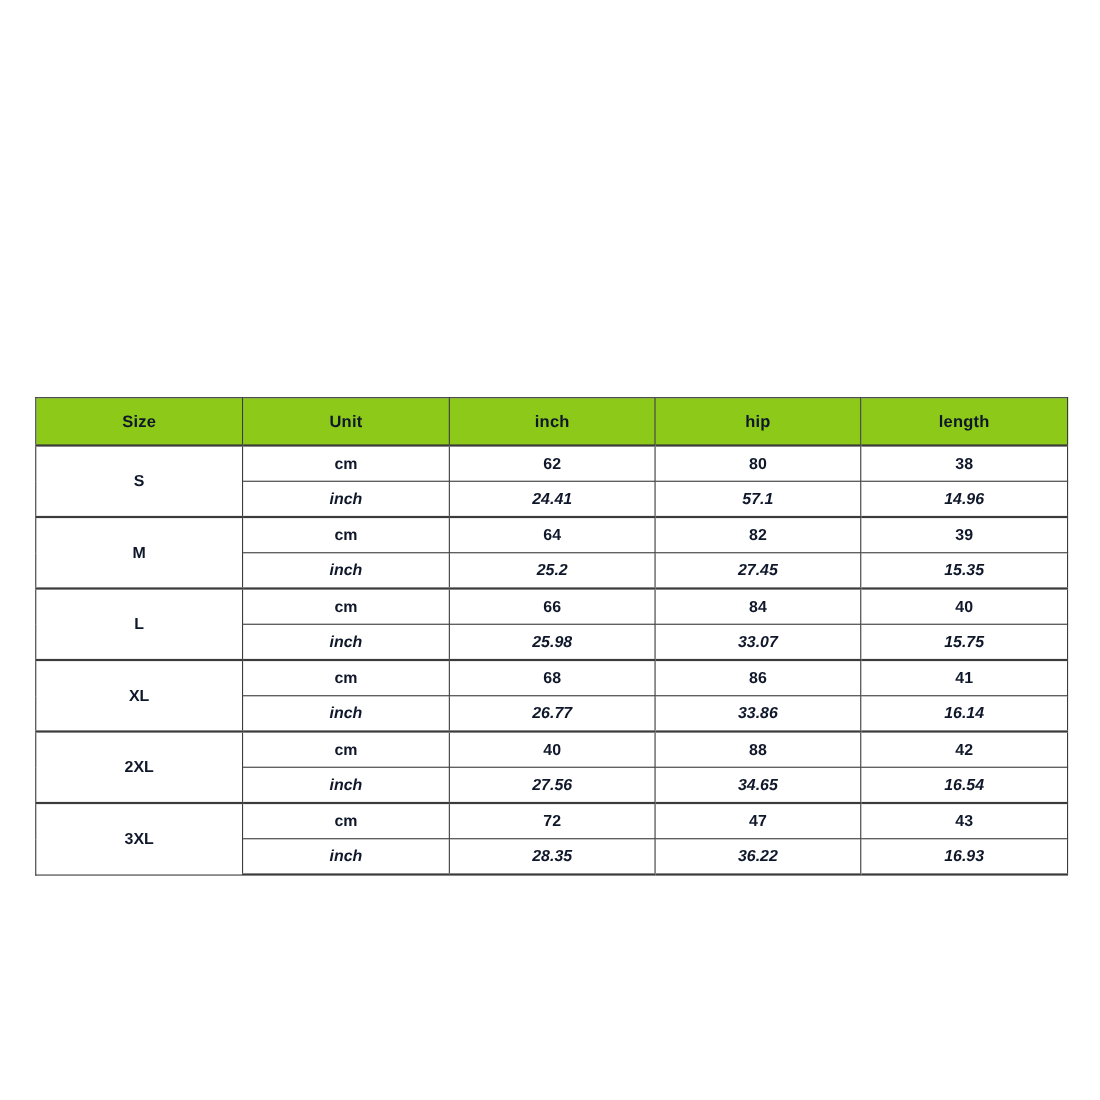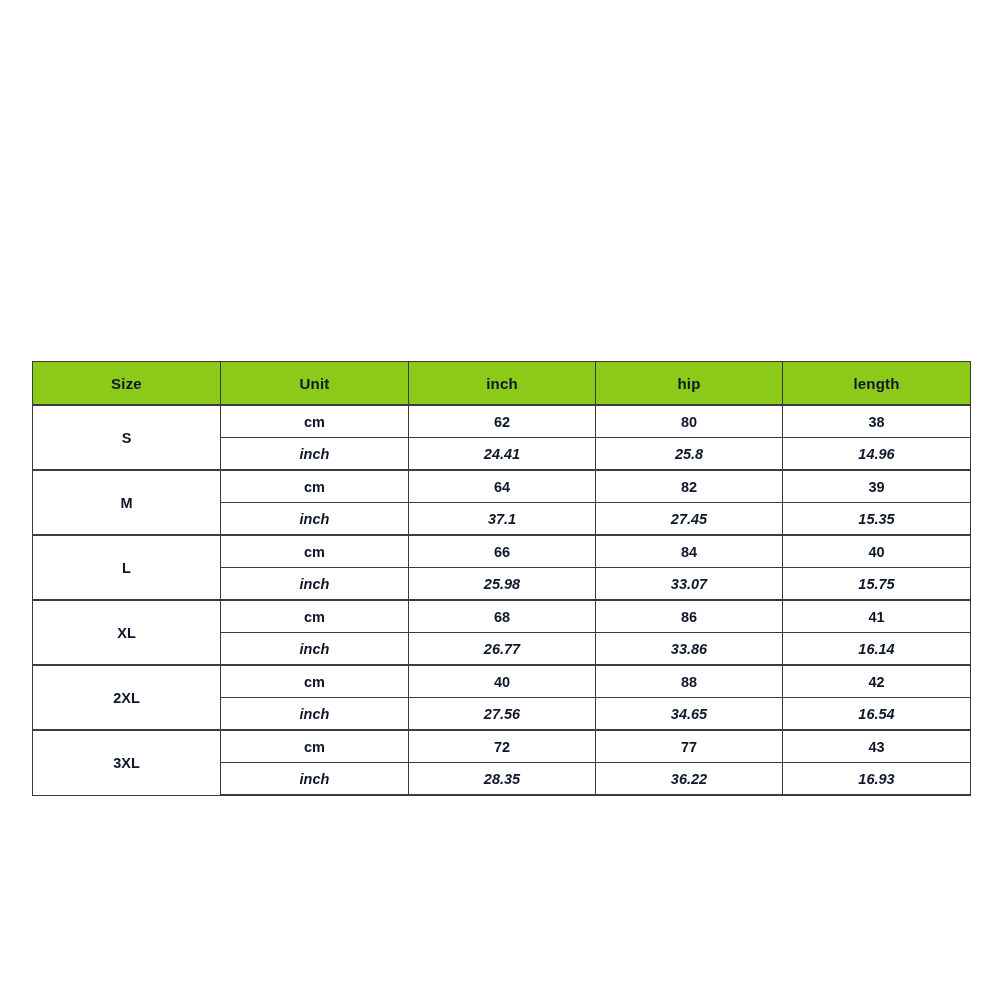--- a/index.html
+++ b/index.html
@@ -103,33 +103,33 @@
         <tr class="row-cm group-start">
           <td class="size-cell" rowspan="2">S</td>
           <td class="unit-cell">cm</td>
           <td class="val-cell">62</td>
           <td class="val-cell">80</td>
           <td class="val-cell">38</td>
         </tr>
         <tr class="row-inch">
           <td class="unit-cell">inch</td>
           <td class="val-cell">24.41</td>
-          <td class="val-cell">25.8</td>
+          <td class="val-cell">57.1</td>
           <td class="val-cell">14.96</td>
         </tr>
         <tr class="row-cm group-start">
           <td class="size-cell" rowspan="2">M</td>
           <td class="unit-cell">cm</td>
           <td class="val-cell">64</td>
           <td class="val-cell">82</td>
           <td class="val-cell">39</td>
         </tr>
         <tr class="row-inch">
           <td class="unit-cell">inch</td>
-          <td class="val-cell">37.1</td>
+          <td class="val-cell">25.2</td>
           <td class="val-cell">27.45</td>
           <td class="val-cell">15.35</td>
         </tr>
         <tr class="row-cm group-start">
           <td class="size-cell" rowspan="2">L</td>
           <td class="unit-cell">cm</td>
           <td class="val-cell">66</td>
           <td class="val-cell">84</td>
           <td class="val-cell">40</td>
         </tr>
@@ -162,21 +162,21 @@
         <tr class="row-inch">
           <td class="unit-cell">inch</td>
           <td class="val-cell">27.56</td>
           <td class="val-cell">34.65</td>
           <td class="val-cell">16.54</td>
         </tr>
         <tr class="row-cm group-start">
           <td class="size-cell" rowspan="2">3XL</td>
           <td class="unit-cell">cm</td>
           <td class="val-cell">72</td>
-          <td class="val-cell">77</td>
+          <td class="val-cell">47</td>
           <td class="val-cell">43</td>
         </tr>
         <tr class="row-inch last-row">
           <td class="unit-cell">inch</td>
           <td class="val-cell">28.35</td>
           <td class="val-cell">36.22</td>
           <td class="val-cell">16.93</td>
         </tr>
       </tbody>
   </table>

